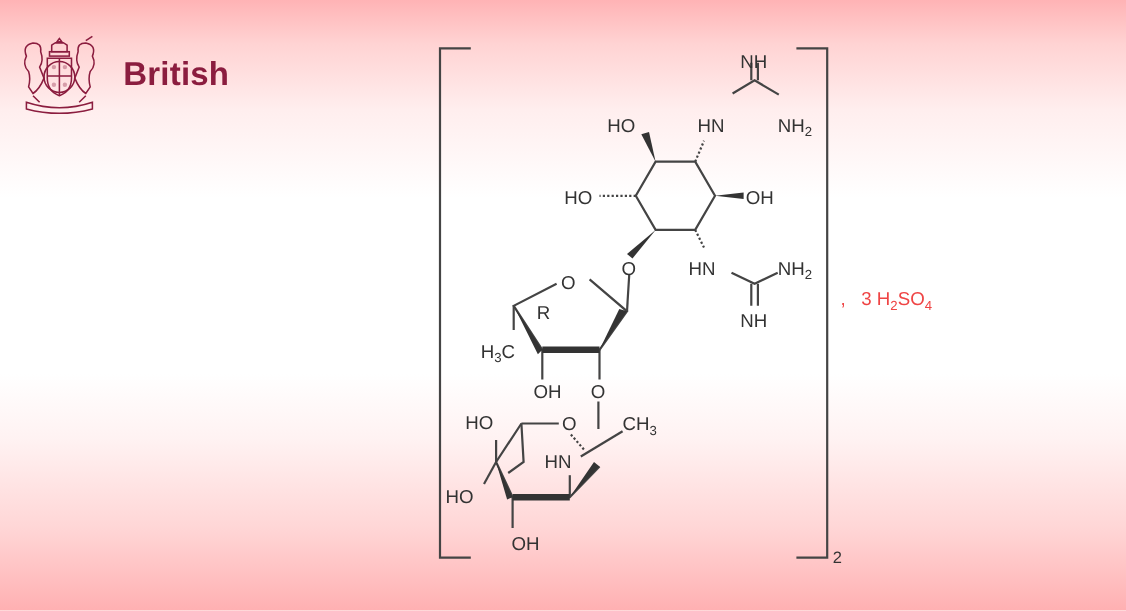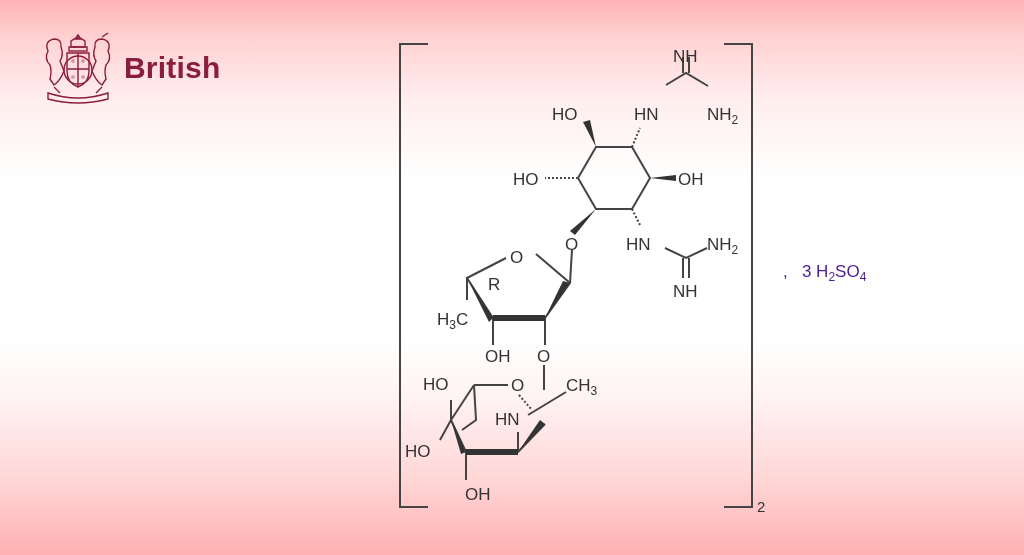--- a/index.html
+++ b/index.html
@@ -1,28 +1,28 @@
 <!DOCTYPE html>
 <html><head>
   <meta charset="utf-8">
   <style>
     html, body { margin:0; padding:0; }
     body {
       width:1024px; height:555px; overflow:hidden; position:relative;
       background: linear-gradient(to bottom, #ffb3b5 0px, #ffd3d3 40px, #ffeeee 100px, #ffffff 180px, #ffffff 340px, #fff2f2 400px, #ffd6d6 480px, #ffb0b2 555px);
       font-family: "Liberation Sans", sans-serif;
     }
-    .logo { position:absolute; left:40px; top:30px; height:76px; display:flex; align-items:center; }
+    .logo { position:absolute; left:16px; top:30px; height:76px; display:flex; align-items:center;gap:12px; }
     .crest { width:76px; height:74px; }
     .brand { margin-left:8px; color:#8b1d3f; font-weight:bold; line-height:34px; }
     .brand div { font-size:30px; letter-spacing:0.2px; }
     .structure { position:absolute; left:0; top:0; width:1024px; height:555px; }
     .structure text { font-family:"Liberation Sans", sans-serif; font-size:17px; fill:#333; }
     .structure .sub { font-size:12px; }
-    .formula { position:absolute; left:783px; top:262px; font-size:17px; color:#4c1d95; }
+    .formula { position:absolute; left:764px; top:262px; font-size:17px; color:#ef4444; }
     .formula sub { font-size:12px; }
   </style>
 </head>
 <body>
 
 <div class="logo">
   <svg class="crest" viewBox="0 0 76 74">
     <g fill="none" stroke="#8b1d3f" stroke-width="1.4">
       <path d="M38 4 l-3 4 h6 z M31 10 q7 -6 14 0 v6 h-14 z"></path>
       <rect x="29" y="16" width="18" height="4"></rect>

